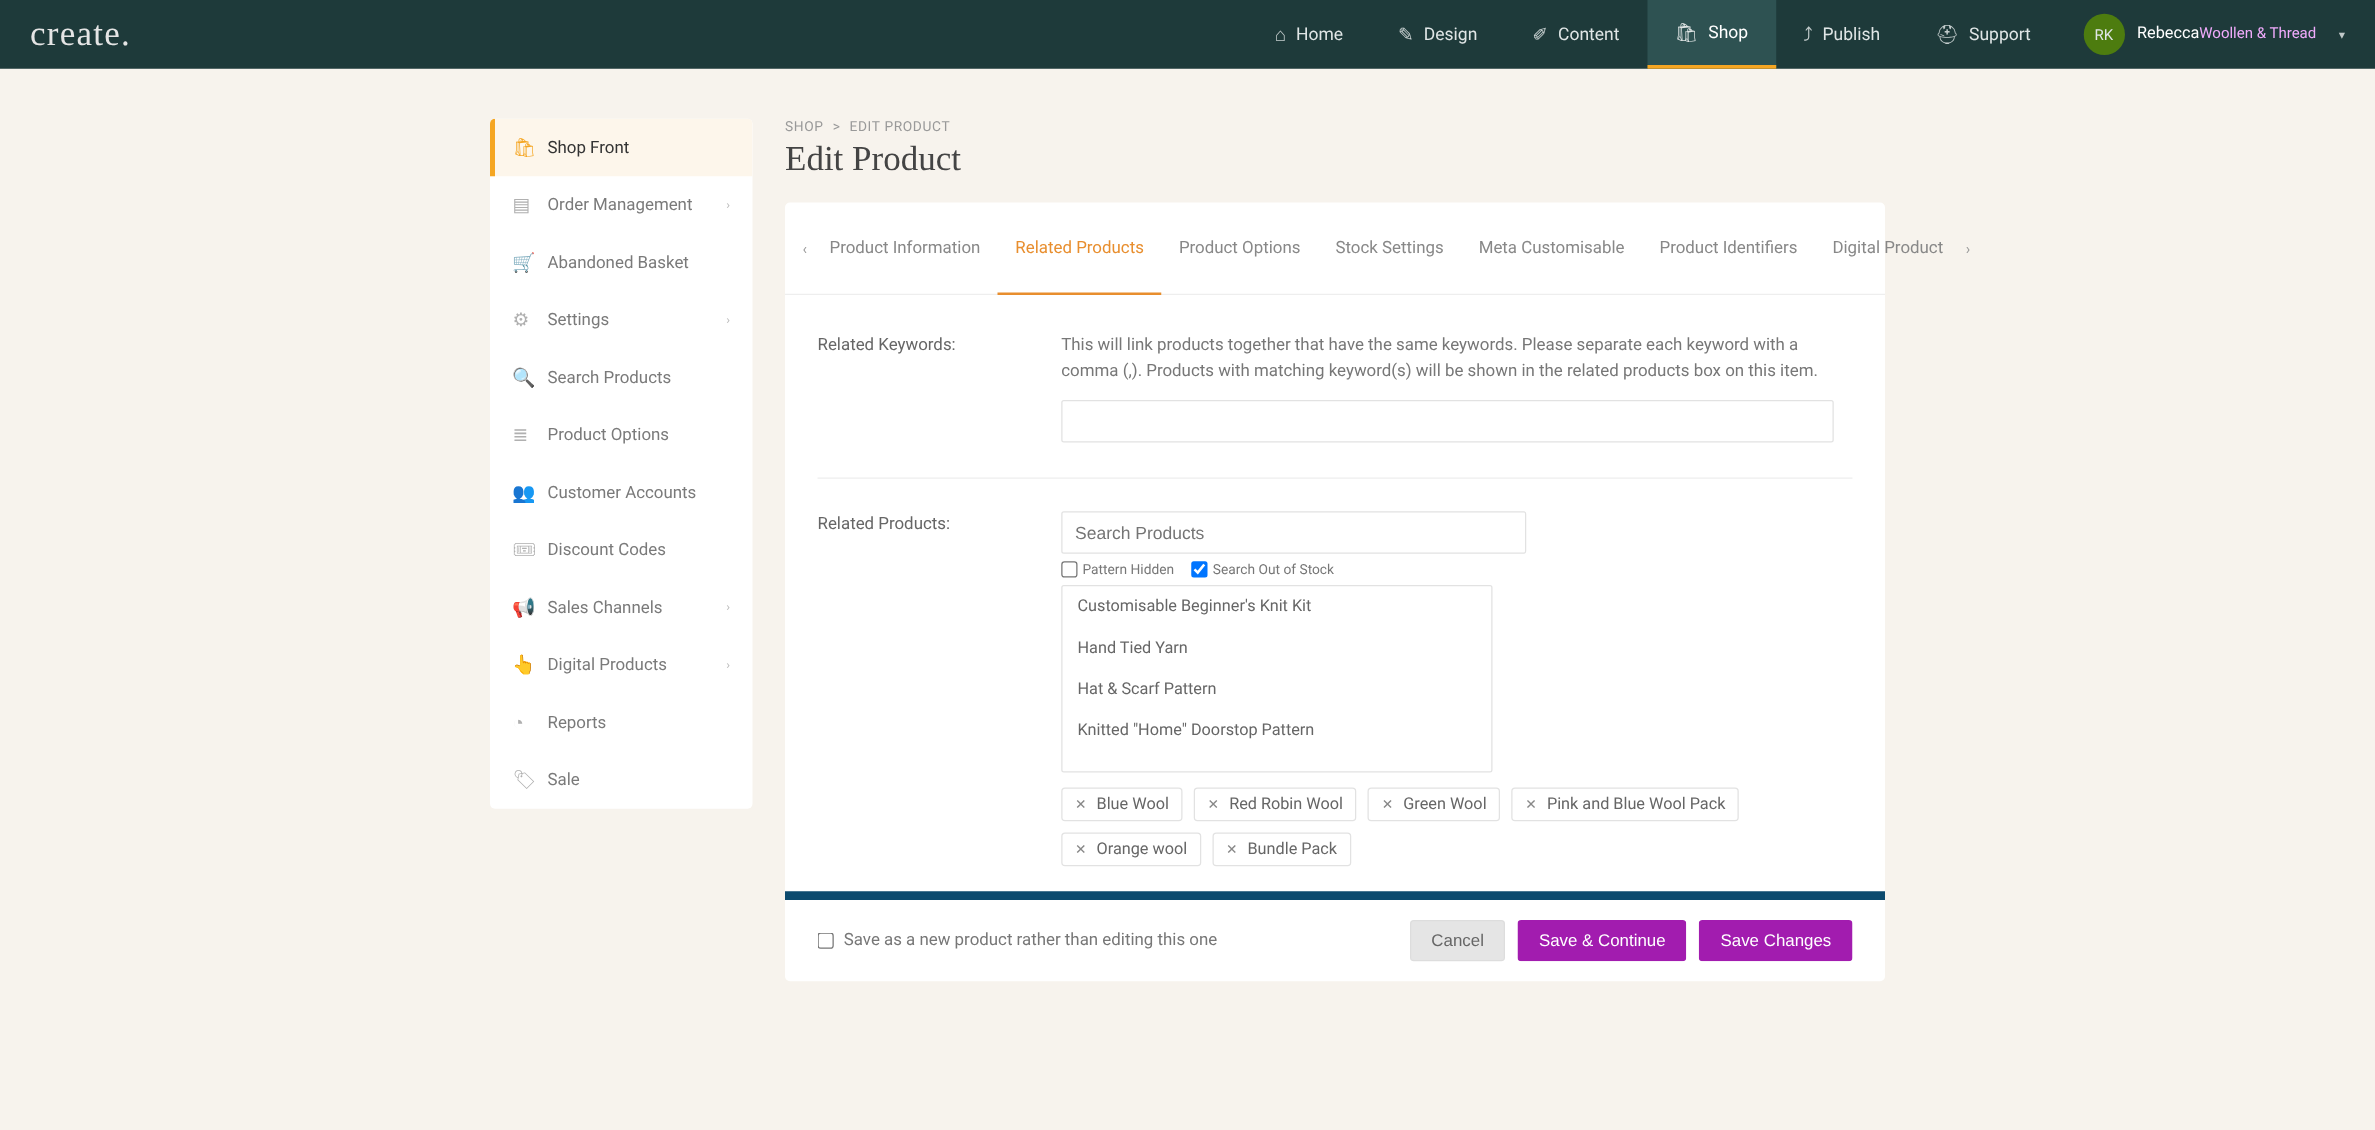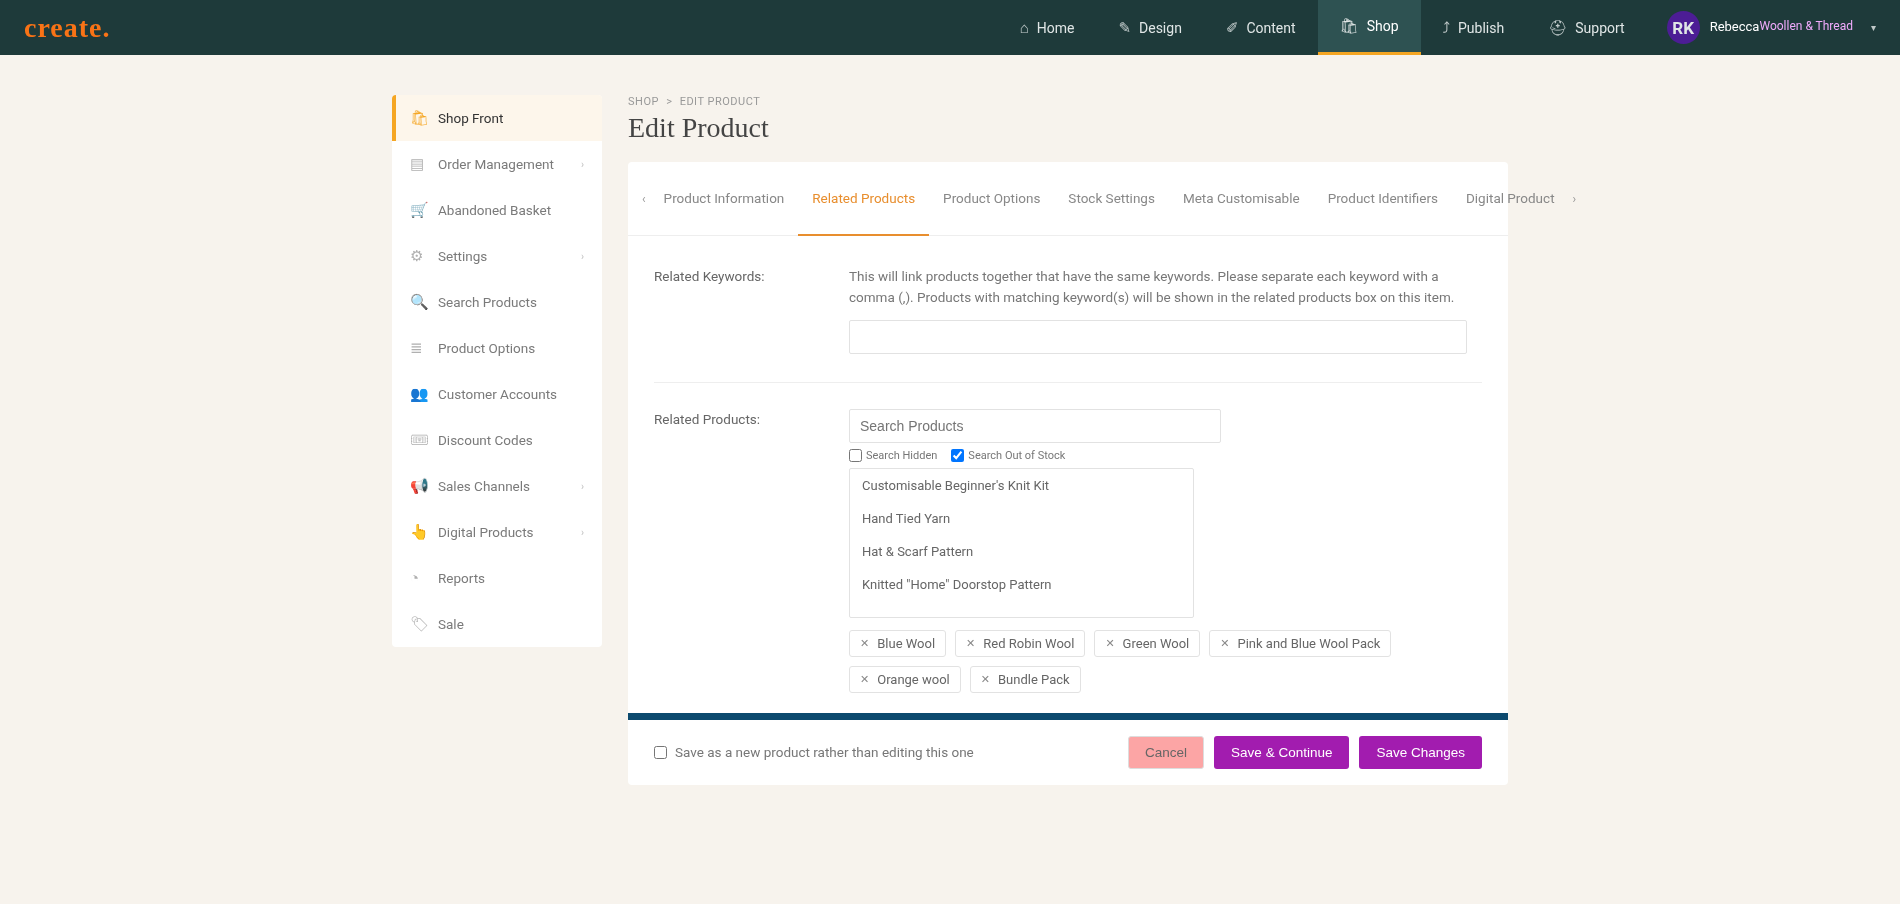--- a/index.html
+++ b/index.html
@@ -16,23 +16,23 @@
       height: 55px;
       background: #1e3a3a;
       display: flex;
       align-items: center;
       padding: 0 24px;
       color: #fff;
     }
     .logo {
       font-family: Georgia, 'Times New Roman', serif;
       font-size: 28px;
-      font-weight: 700;
+      font-weight: 400;
       letter-spacing: 1px;
-      color: #f97316;
+      color: #e5e5e5;
     }
     .nav {
       display: flex;
       margin-left: auto;
       height: 100%;
     }
     .nav-item {
       display: flex;
       align-items: center;
       gap: 8px;
@@ -49,28 +49,27 @@
     .nav-icon { font-size: 15px; opacity: 0.85; }
     .user-area {
       display: flex;
       align-items: center;
       gap: 10px;
       margin-left: 10px;
       padding-left: 10px;
     }
     .avatar {
       width: 33px; height: 33px;
-      background: #4c1d95;
+      background: #4d7c0f;
       border-radius: 50%;
       display: flex;
       align-items: center;
       justify-content: center;
-      font-size: 17px;
+      font-size: 12px;
       color: #e0e6e6;
-      font-weight: bold;
     }
     .user-text { display: flex; flex-direction: row; line-height: 1.25; }
     .user-name { font-size: 13px; color: #fff; }
     .user-sub { font-size: 12px; color: #f0abfc; }
     .caret { margin-left: 8px; font-size: 10px; color: #c0c8c8; }
 
     .body-wrap {
       display: flex;
       padding: 40px 0 0 0;
       justify-content: center;
@@ -220,21 +219,21 @@
     }
     .save-as { display: flex; align-items: center; gap: 8px; color: #777; font-size: 13.5px; }
     .footer-spacer { margin-left: auto; }
     .btn {
       padding: 8px 16px;
       border-radius: 3px;
       font-size: 13.5px;
       cursor: pointer;
       border: 1px solid transparent;
     }
-    .btn-cancel { background: #fca5a5; border-color: #ddd; color: #666; }
+    .btn-cancel { background: #e5e5e5; border-color: #ddd; color: #666; }
     .btn-primary { background: #a21caf; color: #fff; }
     .scrollbar-fake::-webkit-scrollbar { width: 14px; }
     .scrollbar-fake::-webkit-scrollbar-thumb { background: #c8c8c8; }
     .scrollbar-fake::-webkit-scrollbar-track { background: #f2f2f2; }
   </style>
 </head>
 <body>
 
 <div class="header">
   <div class="logo">create.</div>
@@ -366,21 +365,21 @@
         </div>
 
         <div class="divider"></div>
 
         <div class="form-row" style="margin-bottom:0;">
           <div class="form-label">Related Products:</div>
           <div class="form-body">
             <input type="text" class="search-input" placeholder="Search Products" style="">
             <div class="cb-row">
               <input type="checkbox" id="cb-hidden" style="">
-              <label for="cb-hidden">Search Hidden</label>
+              <label for="cb-hidden">Pattern Hidden</label>
               <input type="checkbox" id="cb-out" checked="" style="">
               <label for="cb-out">Search Out of Stock</label>
             </div>
             <div class="product-list scrollbar-fake" id="product-list-root">
                 <div class="product-list-item">Customisable Beginner's Knit Kit</div>
                 <div class="product-list-item">Hand Tied Yarn</div>
                 <div class="product-list-item">Hat &amp; Scarf Pattern</div>
                 <div class="product-list-item">Knitted "Home" Doorstop Pattern</div>
               </div>
             <div class="chips" id="chips-root">

